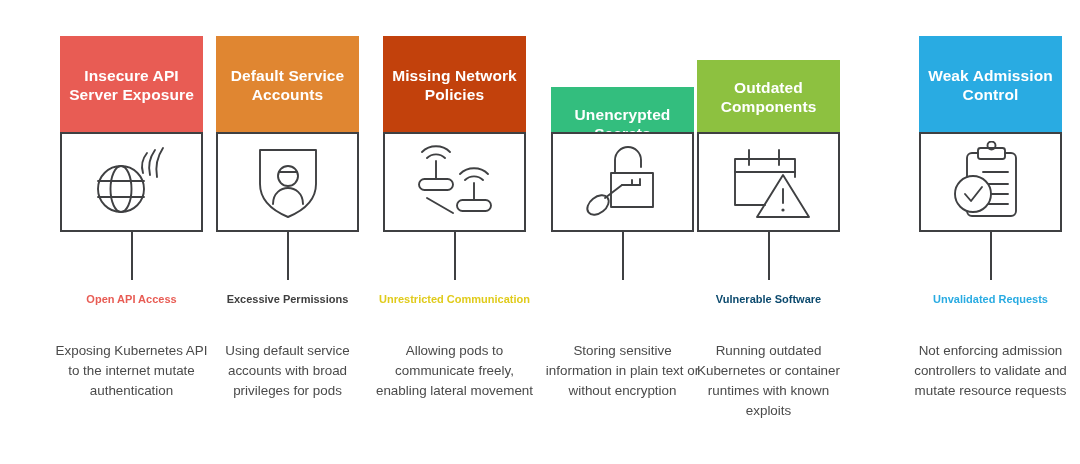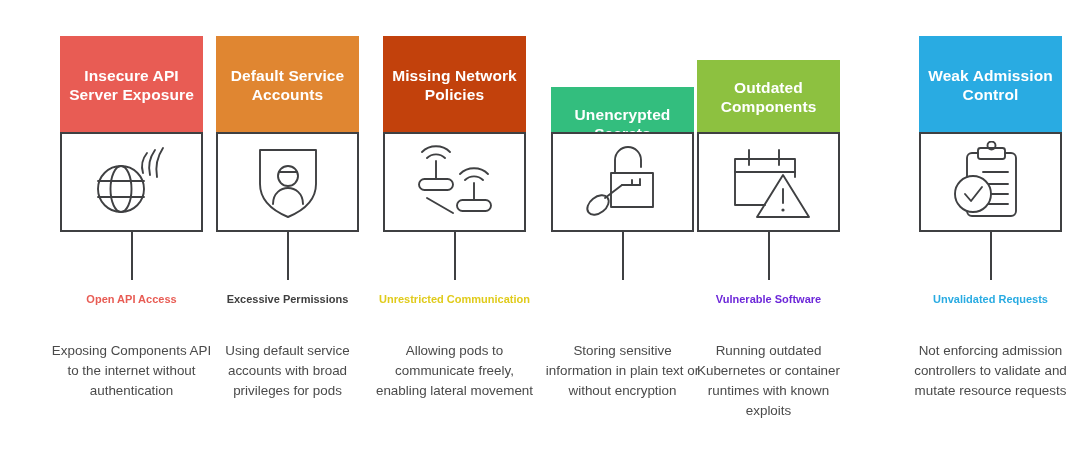--- a/index.html
+++ b/index.html
@@ -110,21 +110,21 @@
       <line x1="11" y1="36" x2="57" y2="36"></line>
       <line x1="11" y1="52" x2="57" y2="52"></line>
       <path d="M56 28 A22 22 0 0 1 60 8"></path>
       <path d="M63 30 A31 31 0 0 1 68 5"></path>
       <path d="M70 32 A40 40 0 0 1 76 3"></path>
     </svg>
         </span>
       </div>
       <div class="connector"></div>
       <div class="subtitle" style="color: rgb(232, 92, 84);">Open API Access</div>
-      <div class="desc">Exposing Components API to the internet without authentication</div>
+      <div class="desc">Exposing Kubernetes API to the internet mutate authentication</div>
     </div>
     <div class="col" style="left: 216px;">
       <div class="header" style="background: rgb(224, 134, 49); top: 36px; height: 97px;">Default Service Accounts</div>
       <div class="iconbox">
         <span>
     <svg width="72" height="80" viewBox="0 0 72 80" fill="none" stroke="#3f4042" stroke-width="1.9" stroke-linecap="round" stroke-linejoin="round">
       <path d="M8 8 H64 V42 C64 60 48 70 36 75 C24 70 8 60 8 42 Z"></path>
       <circle cx="36" cy="34" r="10"></circle>
       <line x1="27" y1="30" x2="45" y2="30"></line>
       <path d="M21 62 C21 51 29 46 36 46 C43 46 51 51 51 62"></path>
@@ -183,21 +183,21 @@
       <line x1="12" y1="31" x2="72" y2="31"></line>
       <line x1="26" y1="9" x2="26" y2="24"></line>
       <line x1="56" y1="9" x2="56" y2="24"></line>
       <path d="M60 34 L86 76 H34 Z"></path>
       <line x1="60" y1="48" x2="60" y2="62"></line>
       <circle cx="60" cy="69" r="1.6" fill="#3f4042" stroke="none"></circle>
     </svg>
         </span>
       </div>
       <div class="connector"></div>
-      <div class="subtitle" style="color: #6d28d9;">Vulnerable Software</div>
+      <div class="subtitle" style="color: #0c4a6e;">Vulnerable Software</div>
       <div class="desc">Running outdated Kubernetes or container runtimes with known exploits</div>
     </div>
     <div class="col" style="left: 907px; margin-left: 12px;">
       <div class="header" style="background: rgb(41, 171, 226); top: 36px; height: 97px;">Weak Admission Control</div>
       <div class="iconbox">
         <span>
     <svg width="86" height="82" viewBox="0 0 86 82" fill="none" stroke="#3f4042" stroke-width="1.9" stroke-linecap="round" stroke-linejoin="round">
       <path d="M30 12 H24 A5 5 0 0 0 19 17 V70 A5 5 0 0 0 24 75 H63 A5 5 0 0 0 68 70 V17 A5 5 0 0 0 63 12 H57"></path>
       <rect x="30" y="7" width="27" height="11" rx="2.5"></rect>
       <circle cx="43.5" cy="4.5" r="4"></circle>

